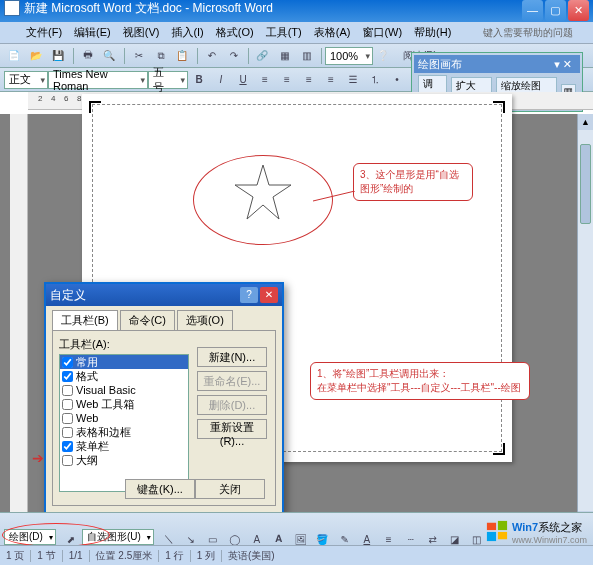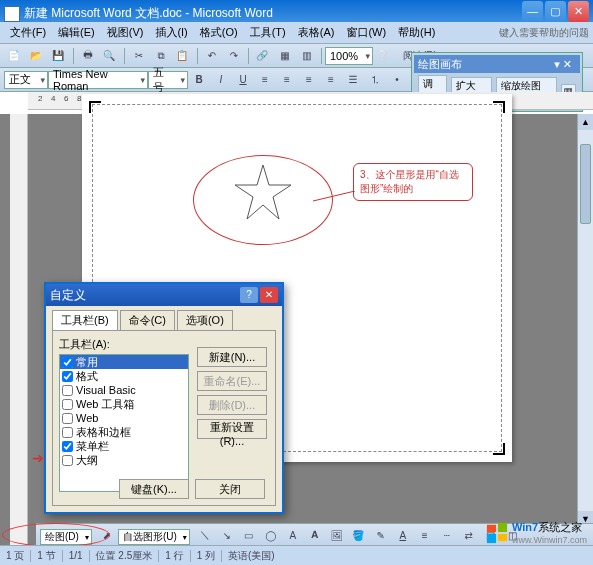--- a/index.html
+++ b/index.html
@@ -1,29 +1,29 @@
 <!DOCTYPE html>
 <html><head>
 <meta charset="utf-8">
 <style>
 * { margin: 0; padding: 0; box-sizing: border-box; }
 body { width: 593px; height: 565px; font-family: "SimSun", "宋体", sans-serif; font-size: 11px; background: #fff; position: relative; overflow: hidden; }
 
 
-.titlebar { height: 22px; background: linear-gradient(#0a6cd4, #3b8fe0); display: flex; align-items: flex-end; padding: 0 4px; color: #fff; }
+.titlebar { height: 22px; background: linear-gradient(#0a6cd4, #3b8fe0); display: flex; align-items: flex-start; padding: 0 4px; color: #fff; }
 .titlebar .icon { width: 16px; height: 16px; background: #fff; border: 1px solid #3a6ea5; margin-right: 4px; }
 .titlebar .title { flex: 1; font-size: 12px; }
 .winbtn { width: 21px; height: 21px; margin-left: 2px; display: flex; align-items: center; justify-content: center; border-radius: 3px; }
 .winbtn.min { background: linear-gradient(#5ba3e8,#3b8fe0); }
 .winbtn.max { background: linear-gradient(#5ba3e8,#3b8fe0); }
 .winbtn.close { background: linear-gradient(#e88,#d44); }
 .winbtn span { color: #fff; font-size: 11px; line-height: 1; }
 
 
-.menubar { height: 22px; background: #c5d9f1; display: flex; align-items: center; padding: 0 4px; border-bottom: 1px solid #9ab; }
+.menubar { height: 22px; background: #c5d9f1; display: flex; align-items: center; padding: 0 20px; border-bottom: 1px solid #9ab; }
 .menubar .mi { margin: 0 6px; cursor: pointer; }
 .menubar .help-prompt { margin-left: auto; color: #666; font-size: 10px; }
 
 
 .toolbar { height: 24px; background: linear-gradient(#d7e4f2,#c2d5ea); border-bottom: 1px solid #8aa; display: flex; align-items: center; padding: 0 4px; }
 .tbtn { width: 20px; height: 20px; border: 1px solid transparent; margin: 0 1px; display: flex; align-items: center; justify-content: center; font-size: 10px; color: #445; }
 .tsep { width: 1px; height: 16px; background: #8aa; margin: 0 3px; }
 .combo { height: 18px; border: 1px solid #7a9; background: #fff; font-size: 11px; padding: 0 14px 0 4px; display: flex; align-items: center; position: relative; }
 .combo::after { content: "▾"; position: absolute; right: 2px; font-size: 9px; color: #555; }
 
@@ -72,39 +72,39 @@
 .dialog .tab { border: 1px solid #999; border-bottom: none; padding: 2px 8px; margin-right: 2px; background: #ece9d8; font-size: 11px; }
 .dialog .tab.active { background: #fff; }
 .dialog .tabpane { margin: 0 6px 6px 6px; border: 1px solid #999; background: #ece9d8; padding: 6px; height: 176px; position: relative; }
 .dialog .lbl { font-size: 11px; margin-bottom: 2px; display: block; }
 .dialog .listbox { width: 130px; height: 138px; border: 1px solid #7a9; background: #fff; overflow-y: auto; font-size: 11px; }
 .dialog .listbox .li { display: flex; align-items: center; padding: 4px 2px; height: 14px; white-space: nowrap; }
 .dialog .listbox .li.sel { background: #316ac5; color: #fff; }
 .dialog .listbox input[type=checkbox] { width: 11px; height: 11px; margin-right: 3px; }
 .dialog .dlgbtn { position: absolute; right: 8px; width: 70px; height: 20px; border: 1px solid #999; background: #ece9d8; font-size: 11px; }
 .dialog .dlgbtn:disabled { color: #999; }
-.dialog .footer { position: absolute; bottom: 6px; right: 10px; display: flex; gap: 6px; }
+.dialog .footer { position: absolute; bottom: 6px; right: 10px; display: flex; }
 .dialog .footer .dlgbtn { position: static; }
 
 
 .red-arrow { position: absolute; color: #c33; font-size: 14px; }
 
 
 .statusbar { position: absolute; bottom: 0; left: 0; right: 0; height: 20px; background: #c5d9f1; border-top: 1px solid #9ab; display: flex; align-items: center; padding: 0 6px; font-size: 10px; color: #445; }
 .statusbar .ssep { width: 1px; height: 12px; background: #9ab; margin: 0 6px; }
 
 
-.watermark { position: absolute; bottom: 20px; right: 6px; display: flex; align-items: center; gap: 4px; }
+.watermark { position: absolute; bottom: 20px; right: 6px; display: flex; align-items: flex-start; gap: 4px; }
 .watermark .logo { width: 22px; height: 22px; }
 .watermark .wtext { font-size: 11px; }
 .watermark .w7 { color: #0a6cd4; font-weight: bold; }
 .watermark .wurl { font-size: 9px; color: #888; display: block; }
 
 
-.draw-tb { position: absolute; bottom: 20px; left: 0; right: 0; height: 22px; background: linear-gradient(#d7e4f2,#c2d5ea); border-top: 1px solid #8aa; display: flex; align-items: flex-end; padding: 0 4px; font-size: 10px; margin-left: 36px; }
+.draw-tb { position: absolute; bottom: 20px; left: 0; right: 0; height: 22px; background: linear-gradient(#d7e4f2,#c2d5ea); border-top: 1px solid #8aa; display: flex; align-items: flex-start; padding: 16px 4px; font-size: 10px; }
 .draw-tb .dtb-combo { border: 1px solid #7a9; background: #fff; padding: 0 12px 0 4px; margin-right: 4px; position: relative; height: 16px; display: flex; align-items: center; }
 .draw-tb .dtb-combo::after { content: "▾"; position: absolute; right: 2px; font-size: 8px; }
 
 
 .red-circle { position: absolute; border: 1.5px solid #e33; border-radius: 50%; }
 </style>
 </head>
 <body>
 
 <div class="titlebar">
@@ -233,20 +233,22 @@
         <polygon points="30,2 36,22 58,22 40,34 46,56 30,42 14,56 20,34 2,22 24,22" fill="none" stroke="#555" stroke-width="1"></polygon>
       </svg>
 
       <div class="callout" style="left:260px; top:58px; width:120px">3、这个星形是用“自选图形”绘制的</div>
       <svg style="position:absolute; left:220px; top:86px" width="50" height="20">
           <line x1="0" y1="10" x2="42" y2="0" stroke="#c33"></line>
         </svg>
     </div>
   </div>
 
+  <div class="callout" style="left:310px; top:248px; width:220px; white-space:pre-line">1、将“绘图”工具栏调用出来：
+在菜单栏中选择"工具---自定义---工具栏"--绘图</div>
 
 
   <div class="vscroll">
     <div class="arr" style="top:0">▲</div>
     <div class="thumb"></div>
     <div class="arr" style="bottom:0">▼</div>
   </div>
 </div>
 
 <div class="dialog">

